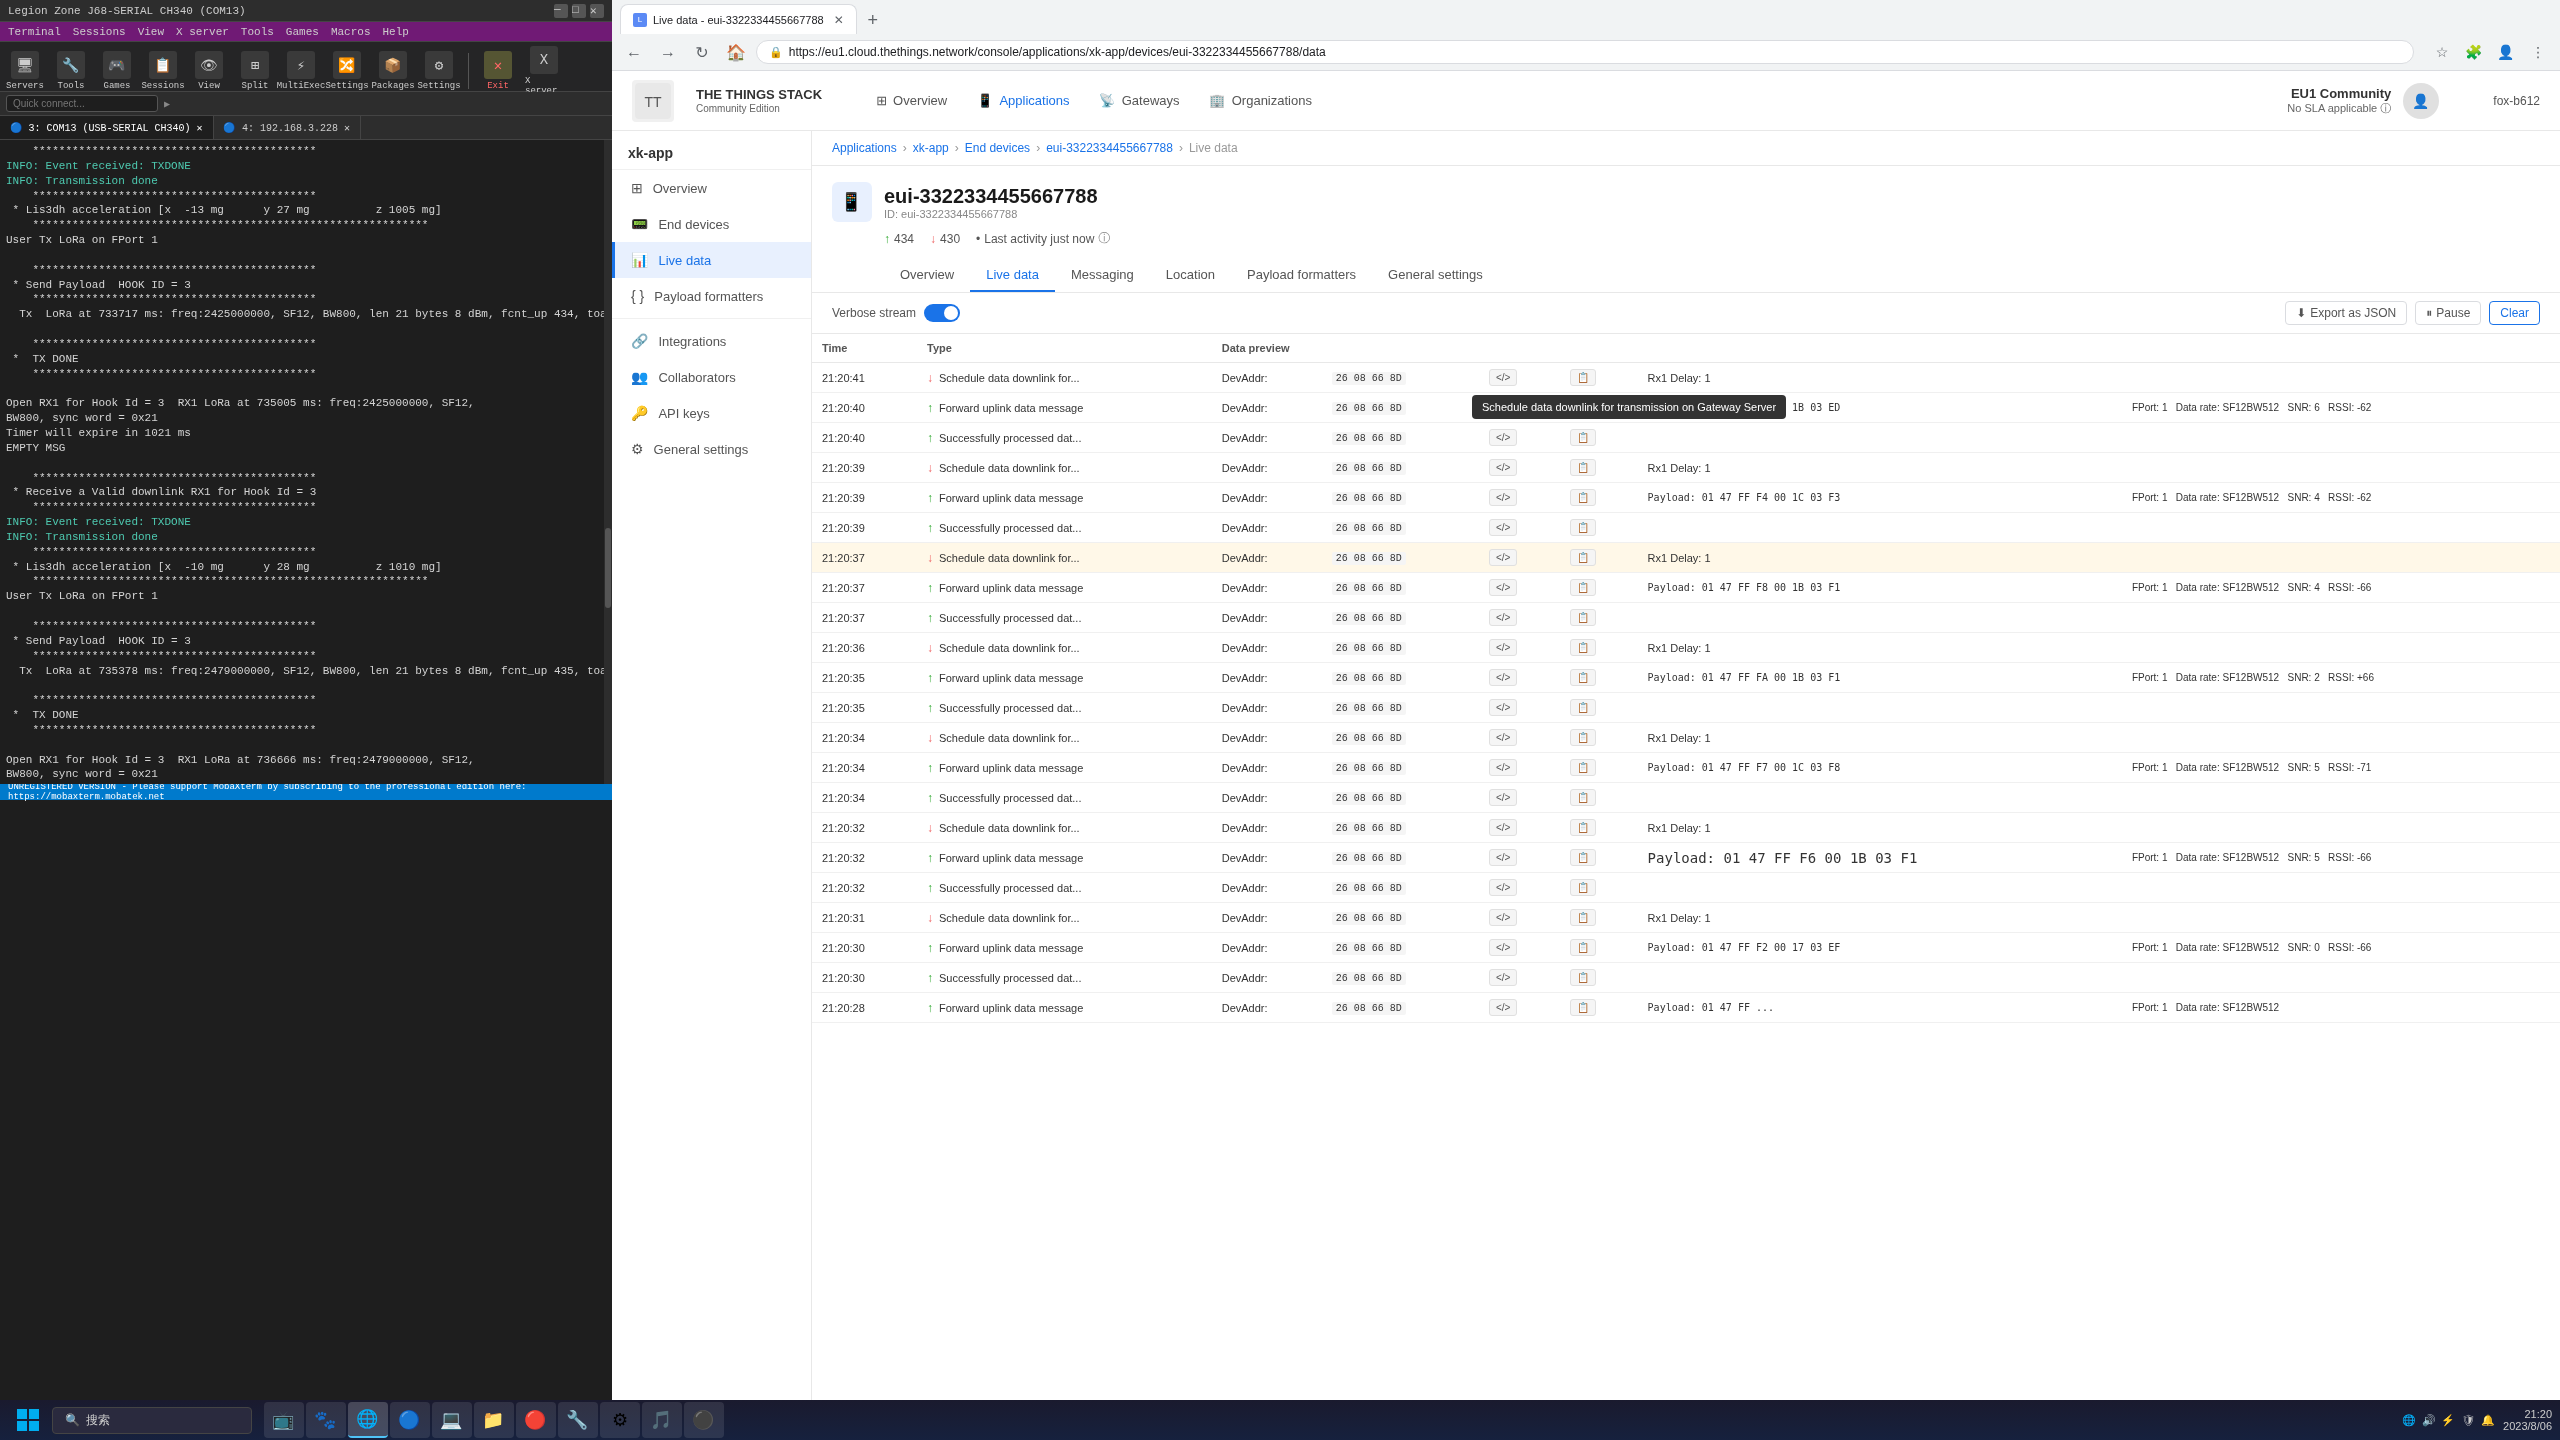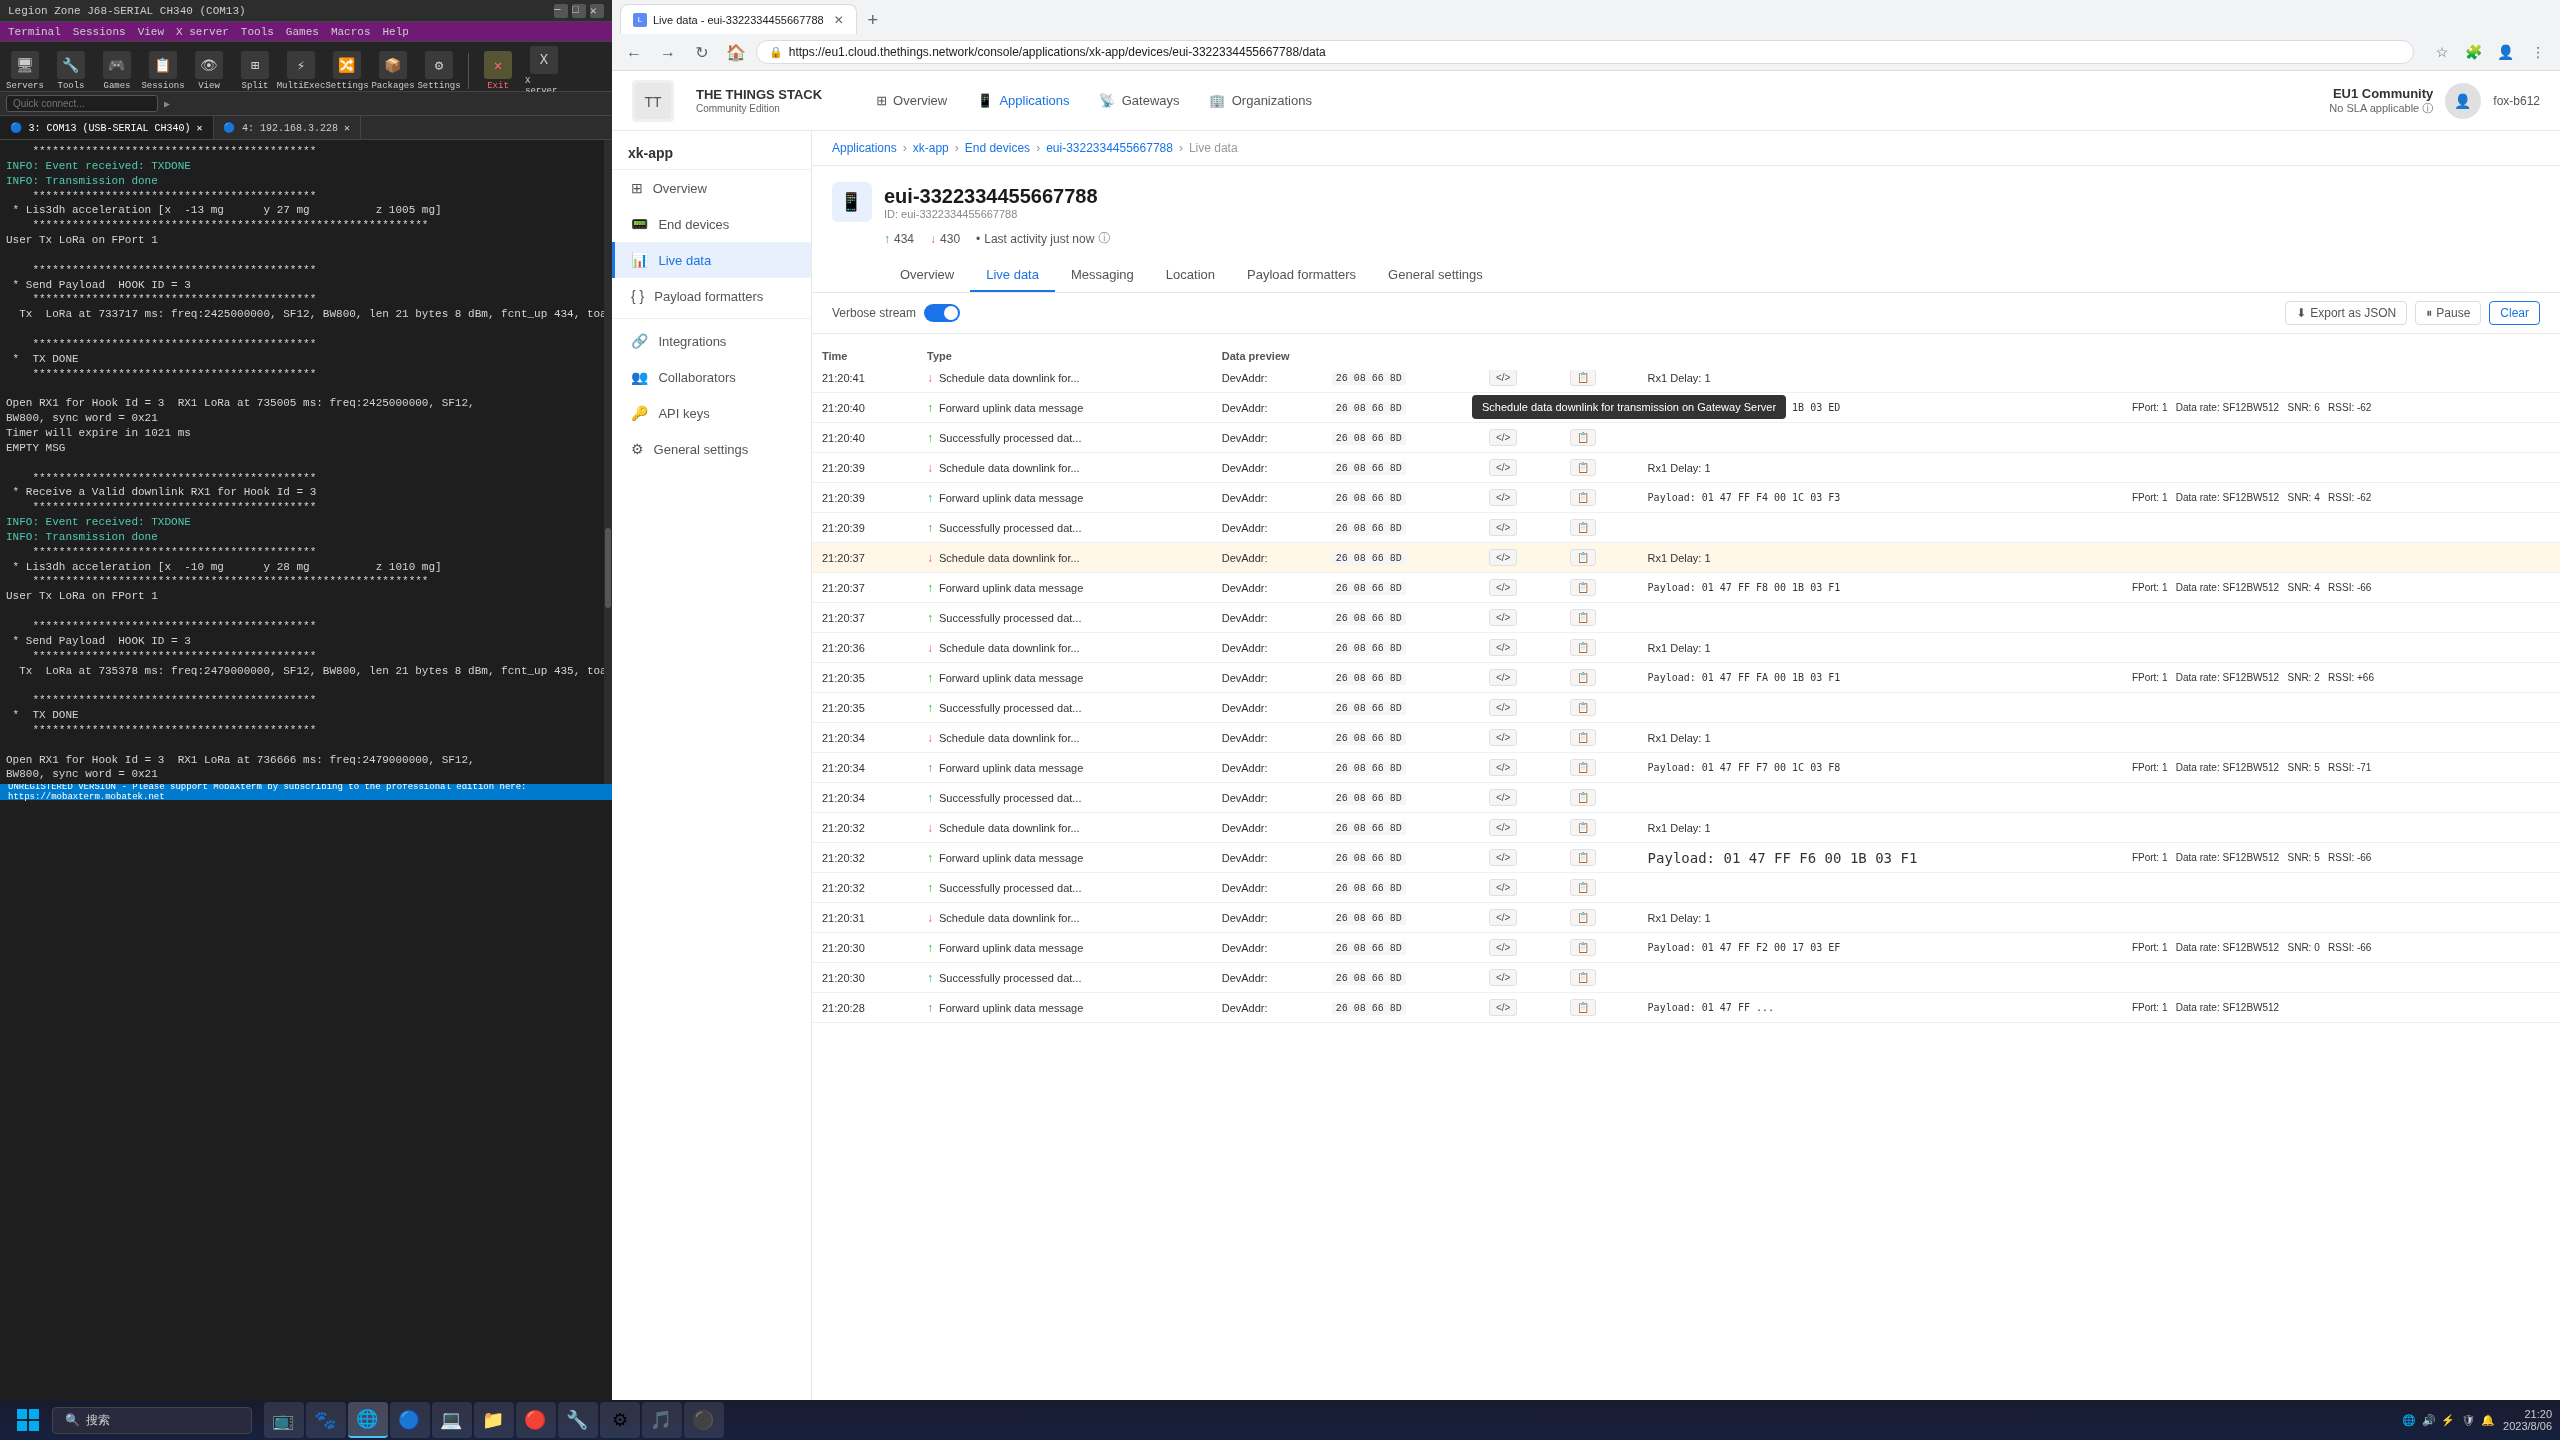--- a/index.html
+++ b/index.html
@@ -483,21 +483,21 @@
       font-size: 11px;
     }
     .ttn-table thead th {
       padding: 8px 10px;
       text-align: left;
       font-weight: 600;
       color: #555;
       border-bottom: 1px solid #e8e8e8;
       background: #fff;
       position: sticky;
-      top: 8px;
+      top: 0;
       z-index: 1;
       font-size: 11px;
     }
     .ttn-table tbody tr {
       border-bottom: 1px solid #f0f0f0;
     }
     .ttn-table td {
       padding: 6px 10px;
       color: #333;
       font-size: 11px;
@@ -822,21 +822,21 @@
         </div>
       </nav>
       <div class="ttn-header-right">
         <div class="ttn-community-badge">
           <div class="ttn-community-name">EU1 Community</div>
           <div>No SLA applicable ⓘ</div>
         </div>
         <div class="ttn-avatar">
           <span>👤</span>
         </div>
-        <span style="font-size:12px;color:#555;">fox-b612</span>
+        <span style="font-size:12px;color:#555;margin-left:42px;">fox-b612</span>
       </div>
     </div>
 
     <div class="ttn-body">
 
       <div class="ttn-sidebar">
         <div class="ttn-app-label">xk-app</div>
         <div class="ttn-sidebar-item">
           <span class="ttn-sidebar-icon">⊞</span>
           <span>Overview</span>

